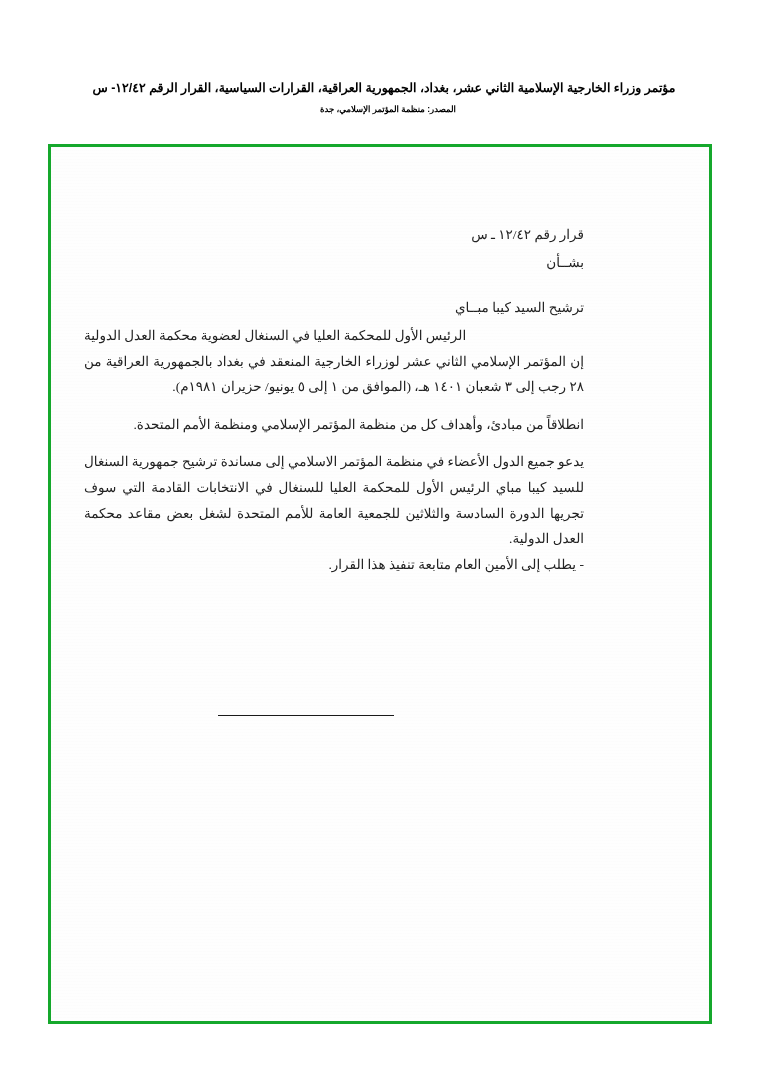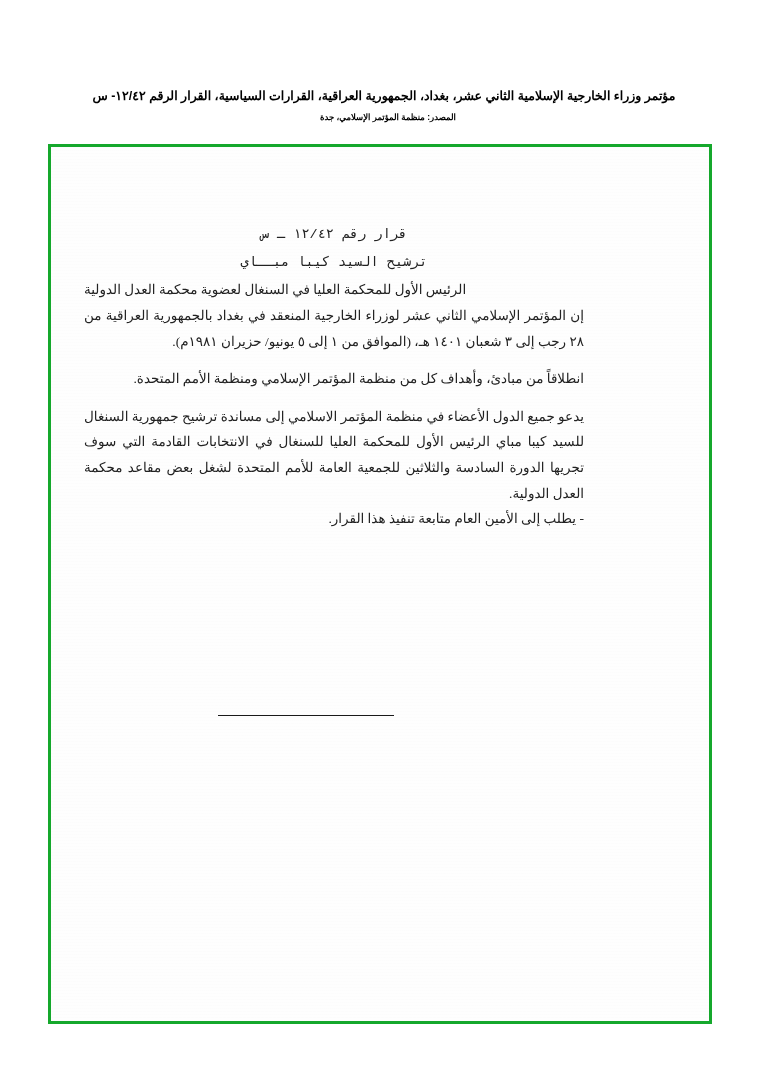--- a/index.html
+++ b/index.html
@@ -16,21 +16,20 @@
     overflow: hidden;
   }
 
   
   .doc-header {
     position: absolute;
     top: 80px;
     left: 0;
     width: 768px;
     text-align: center;
-    margin-top: 8px;
   }
   .doc-header .title-line {
     font-family: "Liberation Sans", sans-serif;
     font-weight: bold;
     font-size: 12.5px;
     letter-spacing: 0;
     color: #000000;
     line-height: 1.35;
   }
   .doc-header .source-line {
@@ -69,38 +68,37 @@
     width: 500px;
     color: #1a1a1a;
     font-family: "Liberation Serif", serif;
   }
   .resolution .ln {
     line-height: 1.9;
     font-size: 13.5px;
     color: #222222;
   }
   .center {
-    text-align: center;
-    font-family: Liberation Mono, monospace;
+    text-align: right;
   }
   .just {
     text-align: justify;
     text-align-last: right;
   }
   .num-line {
     font-size: 13px;
     letter-spacing: 0.4px;
   }
   .subject {
     font-size: 13px;
     margin-top: 2px;
   }
   .heading-1 {
     font-size: 14px;
-    margin-top: 2px;
+    margin-top: 20px;
   }
   .heading-2 {
     font-size: 14px;
     margin-top: 2px;
     text-align: left;
   }
   .para {
     font-size: 13px;
     line-height: 2.0;
   }
@@ -143,20 +141,21 @@
   <div class="source-line">المصدر: منظمة المؤتمر الإسلامي، جدة</div>
 </div>
 
 <div class="scan-frame">
   <div class="scan-page"></div>
   <div class="noise"></div>
 </div>
 
 <div class="resolution">
   <div class="ln num-line center">قرار رقم ١٢/٤٢ ـ س</div>
+  <div class="ln subject center">بشــأن</div>
   <div class="ln heading-1 center">ترشيح  السيد كيبا  مبــاي</div>
   <div class="ln heading-2">الرئيس الأول للمحكمة العليا في السنغال لعضوية محكمة العدل الدولية</div>
 
   <div class="ln para just">إن المؤتمر الإسلامي الثاني عشر لوزراء الخارجية المنعقد في بغداد بالجمهورية العراقية من ٢٨ رجب إلى ٣ شعبان ١٤٠١ هـ، (الموافق من ١ إلى ٥ يونيو/ حزيران ١٩٨١م).</div>
   <div class="ln para-tight just">انطلاقاً من مبادئ، وأهداف كل من منظمة المؤتمر الإسلامي ومنظمة الأمم المتحدة.</div>
   <div class="ln para-tight just">يدعو جميع الدول الأعضاء في منظمة المؤتمر الاسلامي إلى مساندة ترشيح جمهورية السنغال للسيد كيبا مباي الرئيس الأول للمحكمة العليا للسنغال في الانتخابات القادمة التي سوف تجريها الدورة السادسة والثلاثين للجمعية العامة للأمم المتحدة لشغل بعض مقاعد محكمة العدل الدولية.</div>
   <div class="ln final-line just">- يطلب إلى الأمين العام متابعة تنفيذ هذا القرار.</div>
 </div>
 
 <div class="scan-rule"></div>

